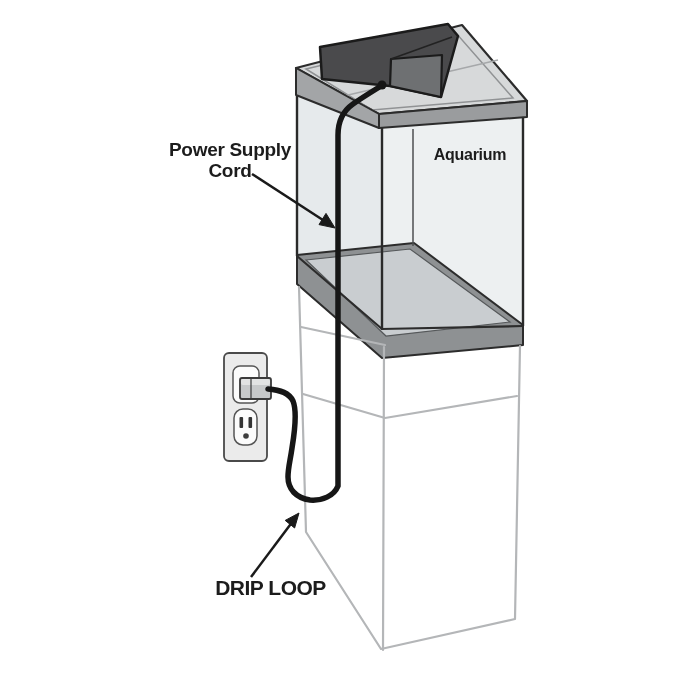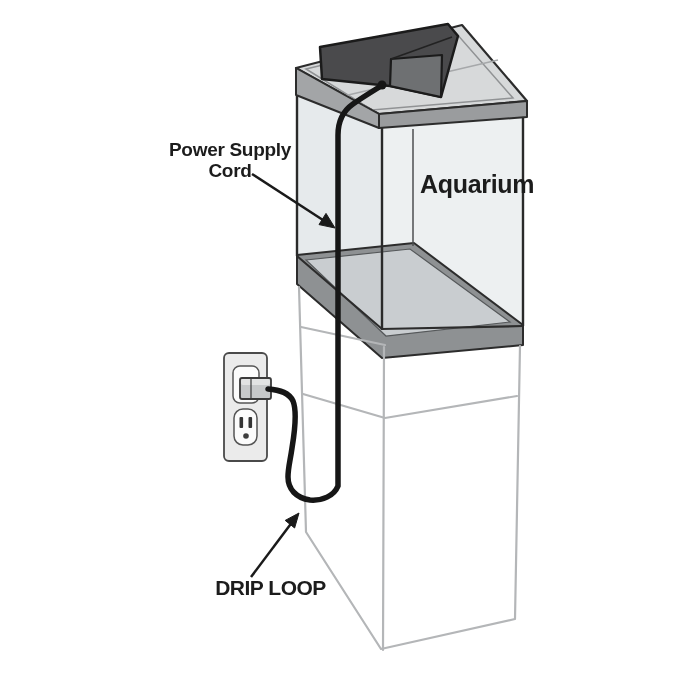--- a/index.html
+++ b/index.html
@@ -7,21 +7,21 @@
     position:relative;width:700px;height:700px;background:#ffffff;
     font-family:"Liberation Sans", sans-serif;overflow:hidden;
   }
   #diagram-svg{position:absolute;left:0;top:0;}
   .diagram-label{
     position:absolute;color:#1c1c1c;font-weight:bold;
     letter-spacing:-0.3px;text-align:center;line-height:21px;
     font-family:"Liberation Sans", sans-serif;
   }
   #label-power{left:150px;top:139px;width:160px;font-size:19px;}
-  #label-aquarium{left:420px;top:174px;width:100px;font-size:25px;}
+  #label-aquarium{left:420px;top:144px;width:100px;font-size:16px;}
   #label-driploop{left:208px;top:577px;width:125px;font-size:21px;letter-spacing:-0.5px;}
 </style>
 </head>
 <body>
 
 <div id="canvas">
 
   <svg id="diagram-svg" width="700" height="700" viewBox="0 0 700 700">
 
     <polygon points="297,96 382,128 382,330 297,256" fill="#e6eaec"></polygon>

